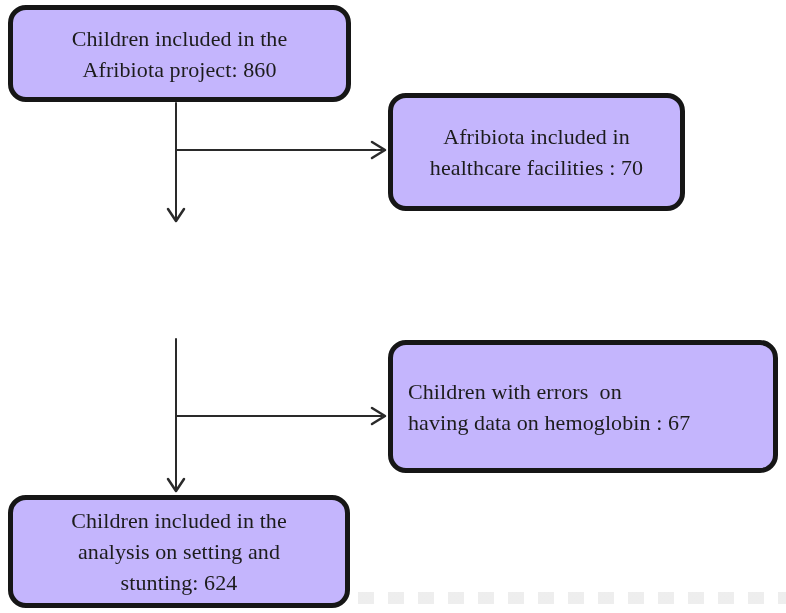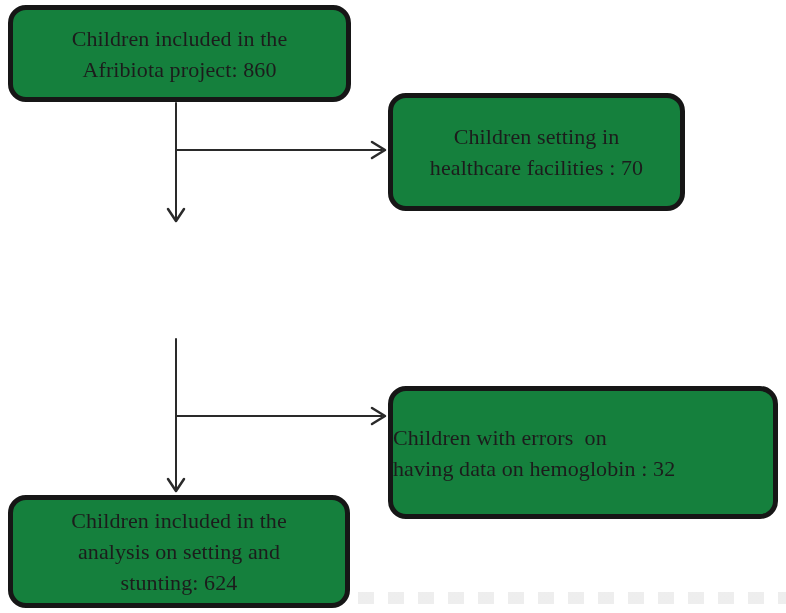--- a/index.html
+++ b/index.html
@@ -14,33 +14,33 @@
     background: #ffffff;
     overflow: hidden;
   }
   .edges-svg {
     position: absolute; left: 0; top: 0;
     width: 786px; height: 613px;
   }
   .node {
     position: absolute;
     box-sizing: border-box;
-    background: #15803d;
+    background: #c4b5fd;
     border: 5px solid #161616;
     border-radius: 18px;
     display: flex;
     flex-direction: column;
     justify-content: center;
     font-size: 22px;
     line-height: 31px;
     color: #1c1c1c;
     letter-spacing: 0.1px;
   }
   .node.center { align-items: center; text-align: center; }
-  .node.left   { align-items: flex-start; text-align: left; padding-right: 6px; margin-top: 46px; }
+  .node.left   { align-items: flex-start; text-align: left; padding-left: 15px; padding-right: 6px; }
   .node .line { white-space: pre; }
 
   #node-afribiota  { left: 8px;   top: 5px;   width: 343px; height: 97px;  }
   #node-healthcare { left: 388px; top: 93px;  width: 297px; height: 118px; }
   #node-community  { left: 8px;   top: 225px; width: 342px; height: 113px; }
   #node-errors     { left: 388px; top: 340px; width: 390px; height: 133px; }
   #node-analysis   { left: 8px;   top: 495px; width: 342px; height: 113px; }
 
   .artifact-band {
     position: absolute;
@@ -81,28 +81,28 @@
       <polyline points="372,408 385,416 372,424" stroke-width="2.5"></polyline>
     </g>
   </svg>
 
   <div class="node center" id="node-afribiota">
     <span class="line">Children included in the</span>
     <span class="line">Afribiota project: 860</span>
   </div>
 
   <div class="node center" id="node-healthcare">
-    <span class="line">Children setting in</span>
+    <span class="line">Afribiota included in</span>
     <span class="line">healthcare facilities : 70</span>
   </div>
 
 
   <div class="node left" id="node-errors">
     <span class="line">Children with errors  on</span>
-    <span class="line">having data on hemoglobin : 32</span>
+    <span class="line">having data on hemoglobin : 67</span>
   </div>
 
   <div class="node center" id="node-analysis">
     <span class="line">Children included in the</span>
     <span class="line">analysis on setting and</span>
     <span class="line">stunting: 624</span>
   </div>
 
   <div class="artifact-band"></div>
 

